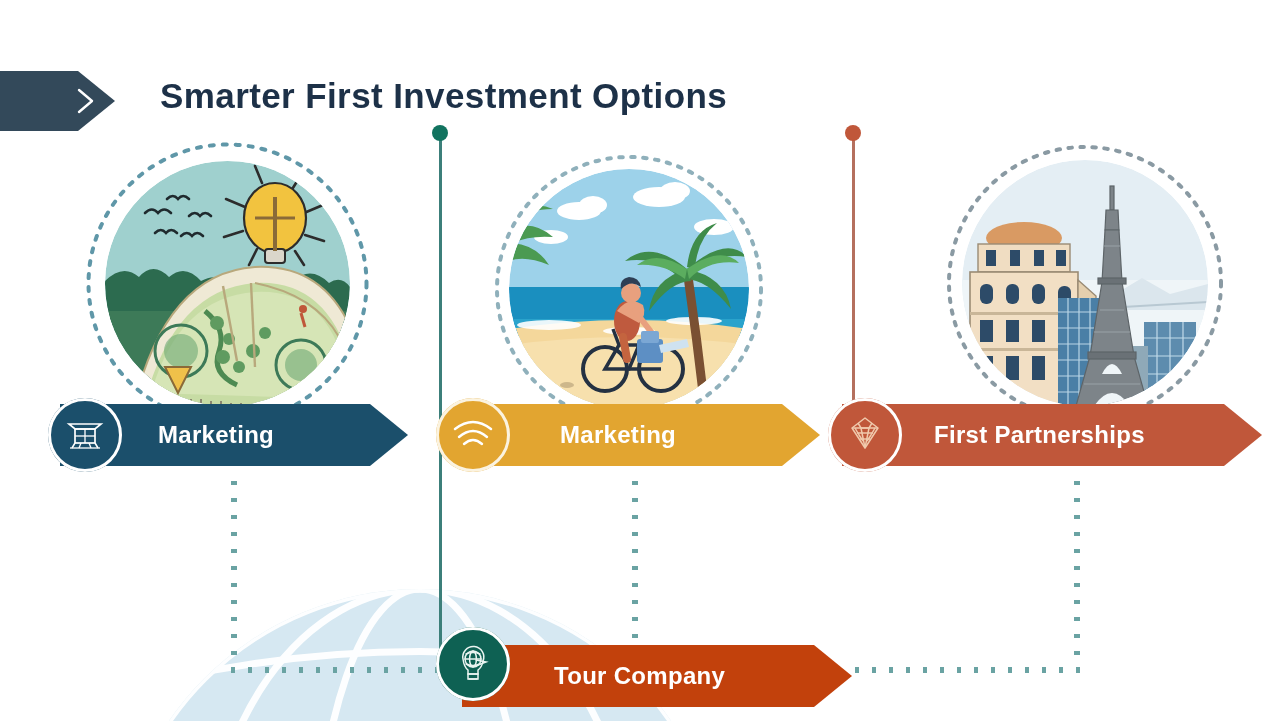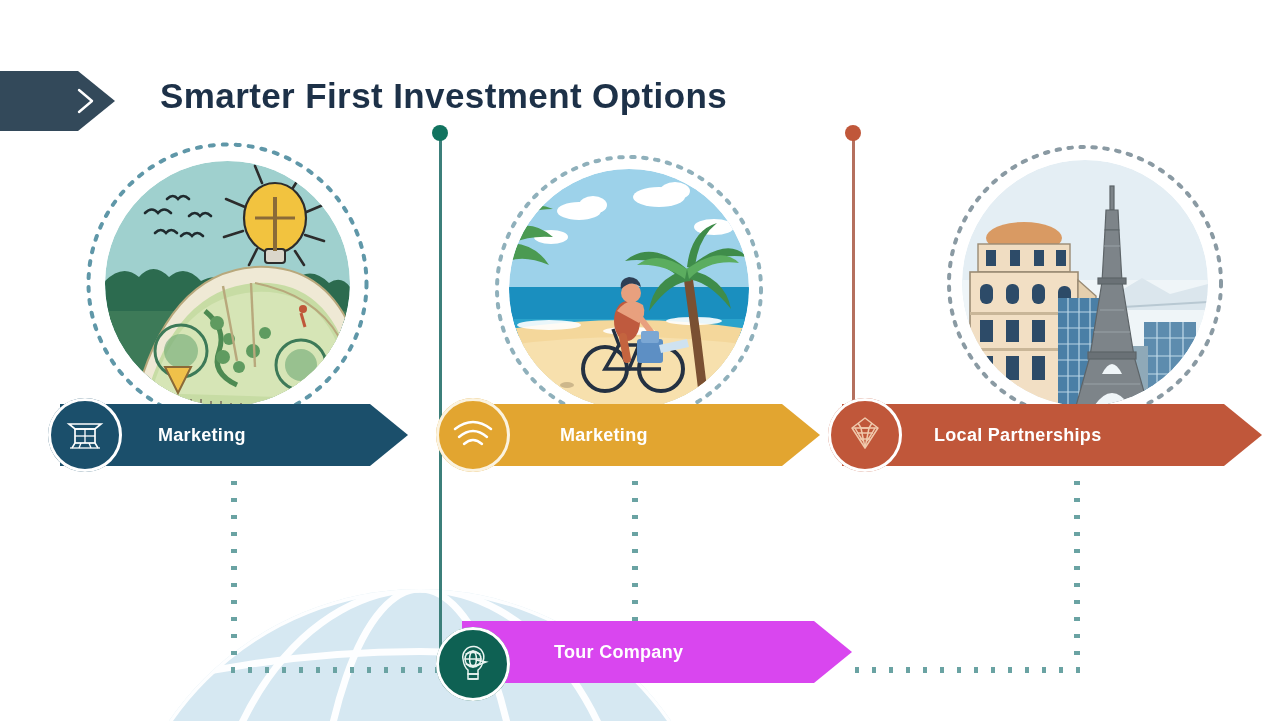--- a/index.html
+++ b/index.html
@@ -38,21 +38,21 @@
   .photo-circle{position:absolute;border-radius:50%;overflow:hidden;}
   .dash-ring{position:absolute;border-radius:50%;pointer-events:none;}
 
   
   .banner{
     position:absolute;height:62px;
     display:flex;align-items:center;
     box-sizing:border-box;
   }
   .banner-label{
-    font-size:18px;font-weight:bold;color:#ffffff;
+    font-size:24px;font-weight:bold;color:#ffffff;
     white-space:nowrap;letter-spacing:.3px;
   }
   .badge{
     position:absolute;width:74px;height:74px;border-radius:50%;
     display:flex;align-items:center;justify-content:center;
     box-sizing:border-box;z-index:5;
   }
   .badge-ring{
     position:absolute;left:0;top:0;width:74px;height:74px;border-radius:50%;
     border:3px solid #ffffff;box-sizing:border-box;
@@ -424,42 +424,42 @@
           <path d="M8 21 Q22 9 36 21"></path>
           <path d="M13 28 Q22 20 31 28"></path>
         </g>
       </svg>
     </span>
   </div>
 
   <div class="banner" style="left:842px;top:375px;width:420px;background:#c0573a;
               clip-path:polygon(0 0, 382px 0, 420px 50%, 382px 100%, 0 100%);
               padding-left:92px;">
-    <span class="banner-label">Local Partnerships</span>
+    <span class="banner-label">First Partnerships</span>
   </div>
   <div class="badge" style="left:828px;top:369px;background:#c0573a;">
     <div class="badge-ring"></div>
     <span>
       <svg width="40" height="40" viewBox="0 0 40 40">
         <g fill="none" stroke="#f0c9ac" stroke-width="1.5" stroke-linejoin="round">
           <path d="M7 15 L20 5 L33 15 L20 35 Z"></path>
           <path d="M7 15 L33 15"></path>
           <path d="M13 10 L16 15 L20 35"></path>
           <path d="M27 10 L24 15 L20 35"></path>
           <path d="M16 15 L24 15"></path>
           <path d="M12 20 L28 20"></path>
             <path d="M15 26 L25 26"></path>
           <path d="M10 15 L14 22 L18 28"></path>
             <path d="M30 15 L26 22 L22 28"></path>
         </g>
       </svg>
     </span>
   </div>
 
-  <div class="banner" style="left:462px;top:592px;width:390px;background:#d946ef;
+  <div class="banner" style="left:462px;top:616px;width:390px;background:#c2410c;
               clip-path:polygon(0 0, 352px 0, 390px 50%, 352px 100%, 0 100%);
               padding-left:92px;">
     <span class="banner-label">Tour Company</span>
   </div>
   <div class="badge" style="left:436px;top:598px;background:#0e6153;">
     <div class="badge-ring"></div>
     <span>
       <svg width="42" height="42" viewBox="0 0 42 42">
         <g fill="none" stroke="#eaf5f1" stroke-width="1.5" stroke-linecap="round">
           <path d="M11 18 a10.5 10.5 0 1 1 20 2 q-1 6 -5 9 l0 4 l-10 0 l0 -4 q-4 -3 -5 -11 z"></path>

